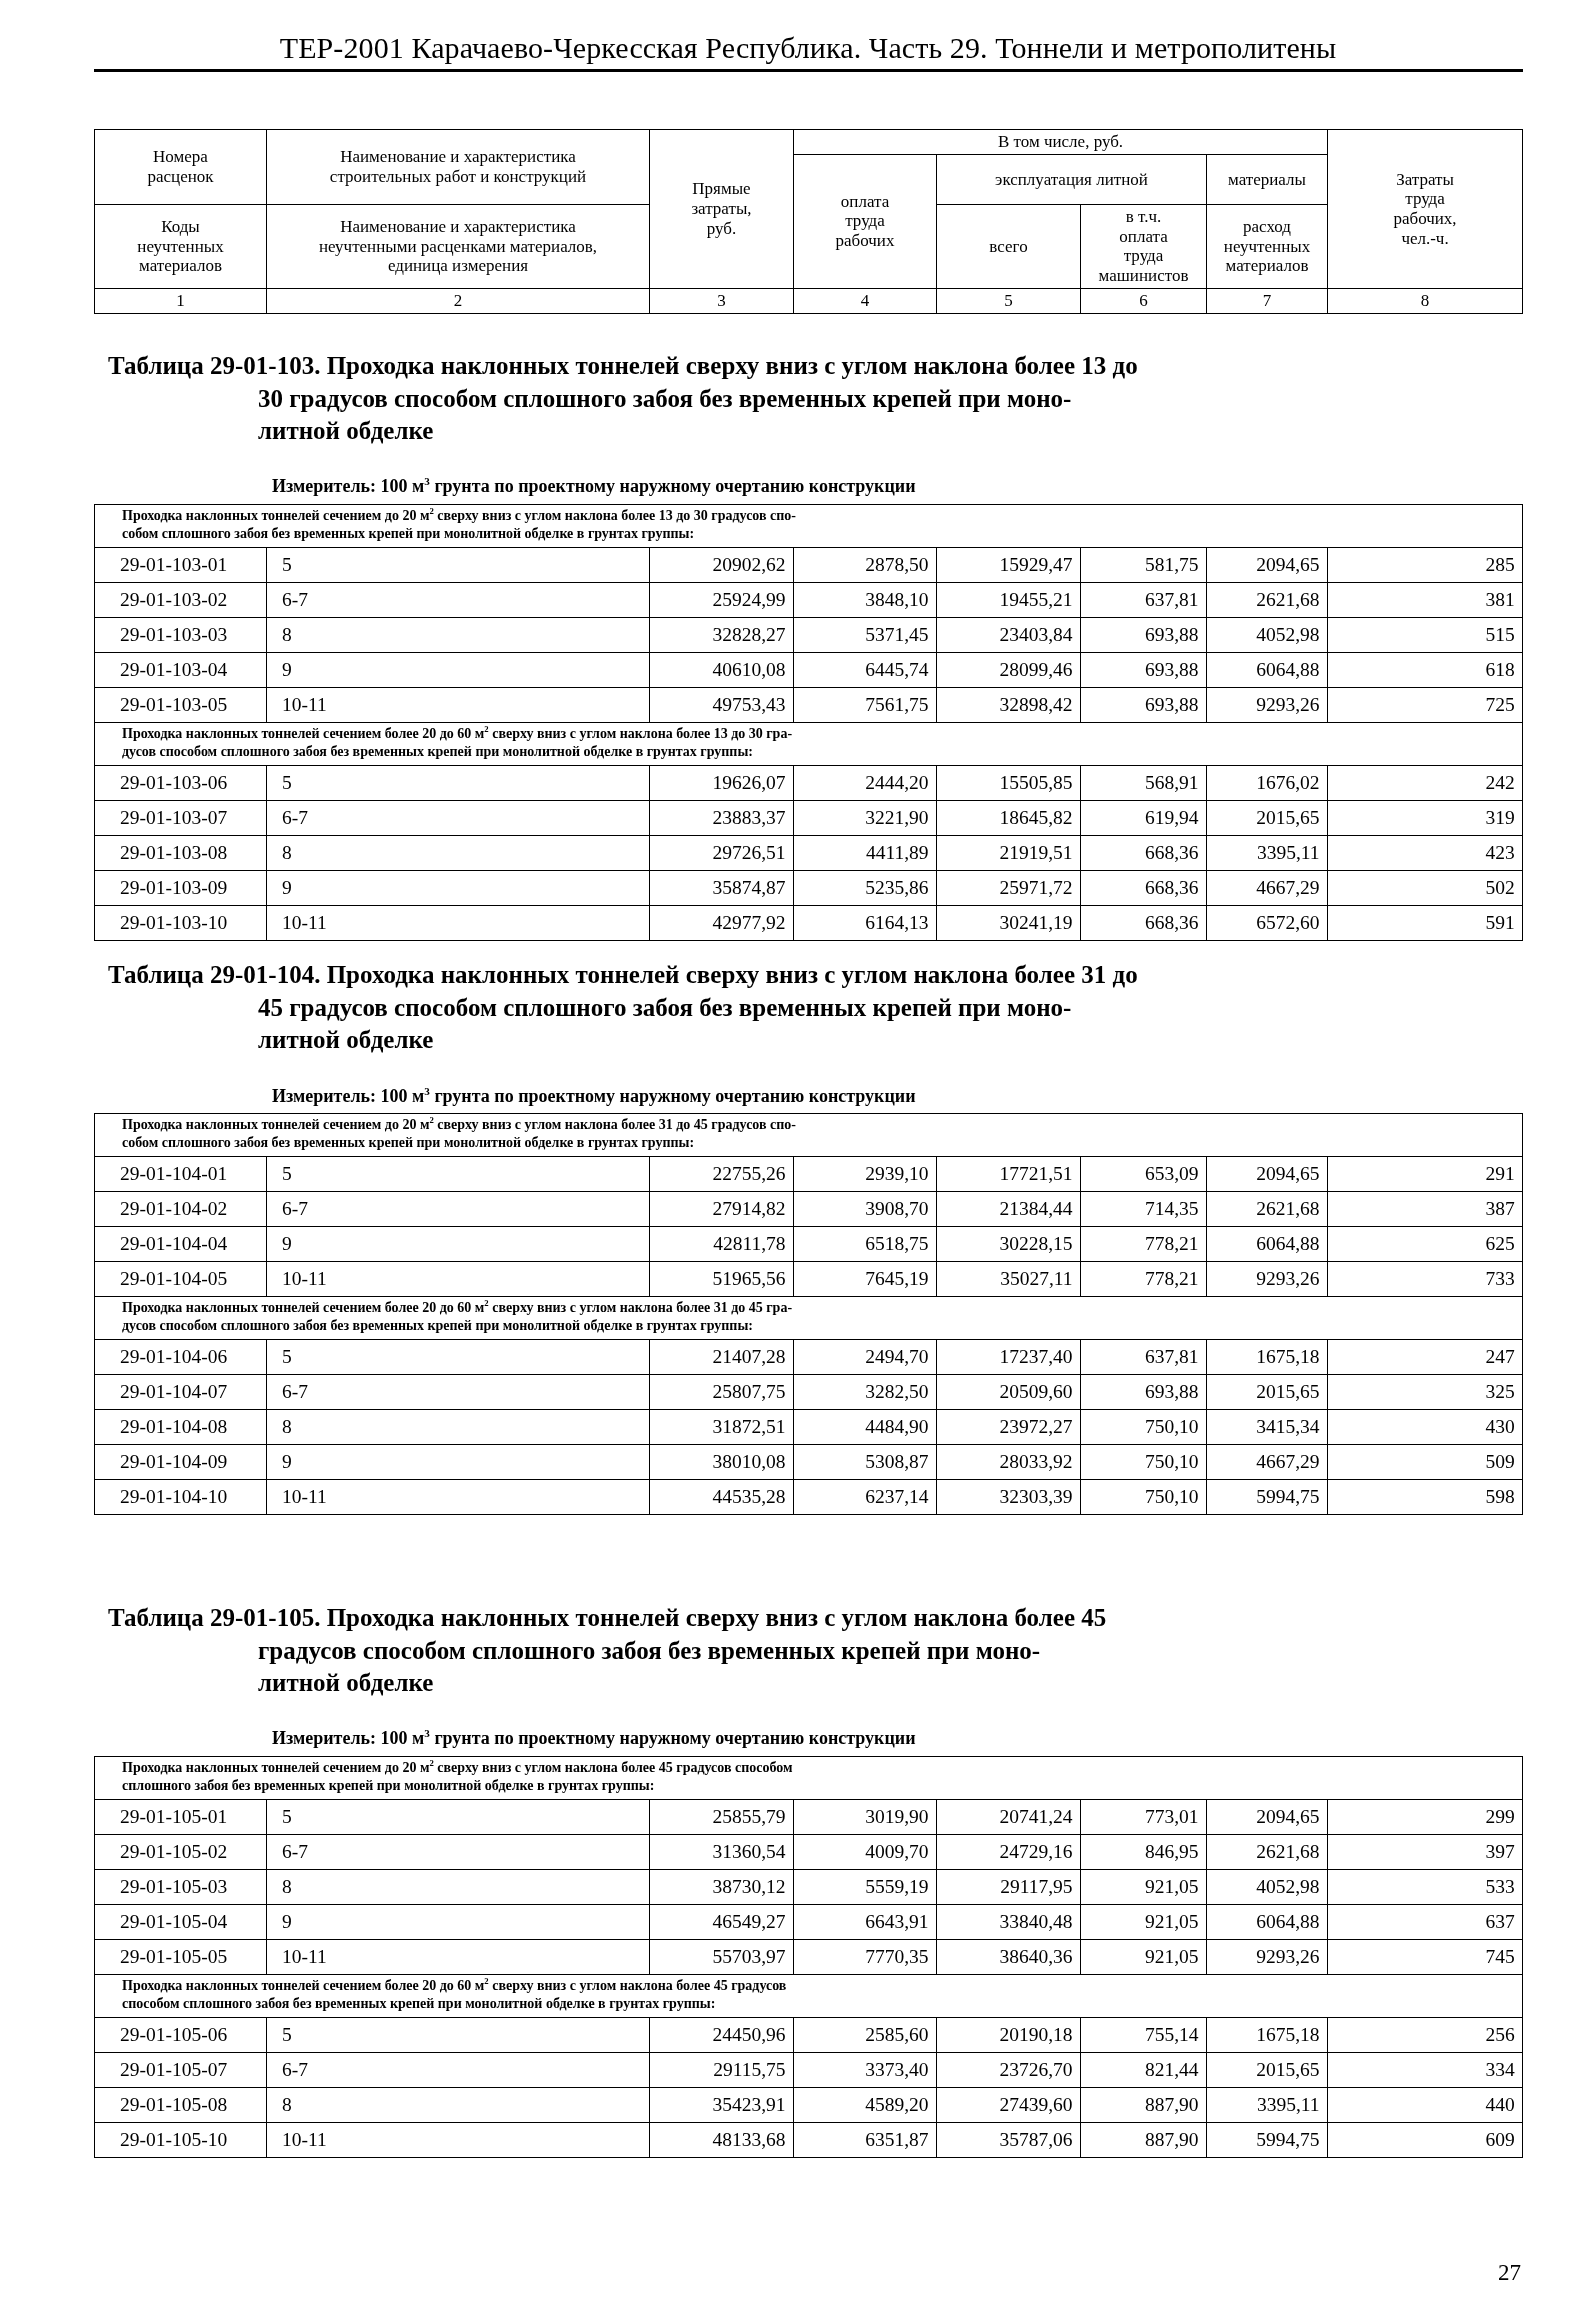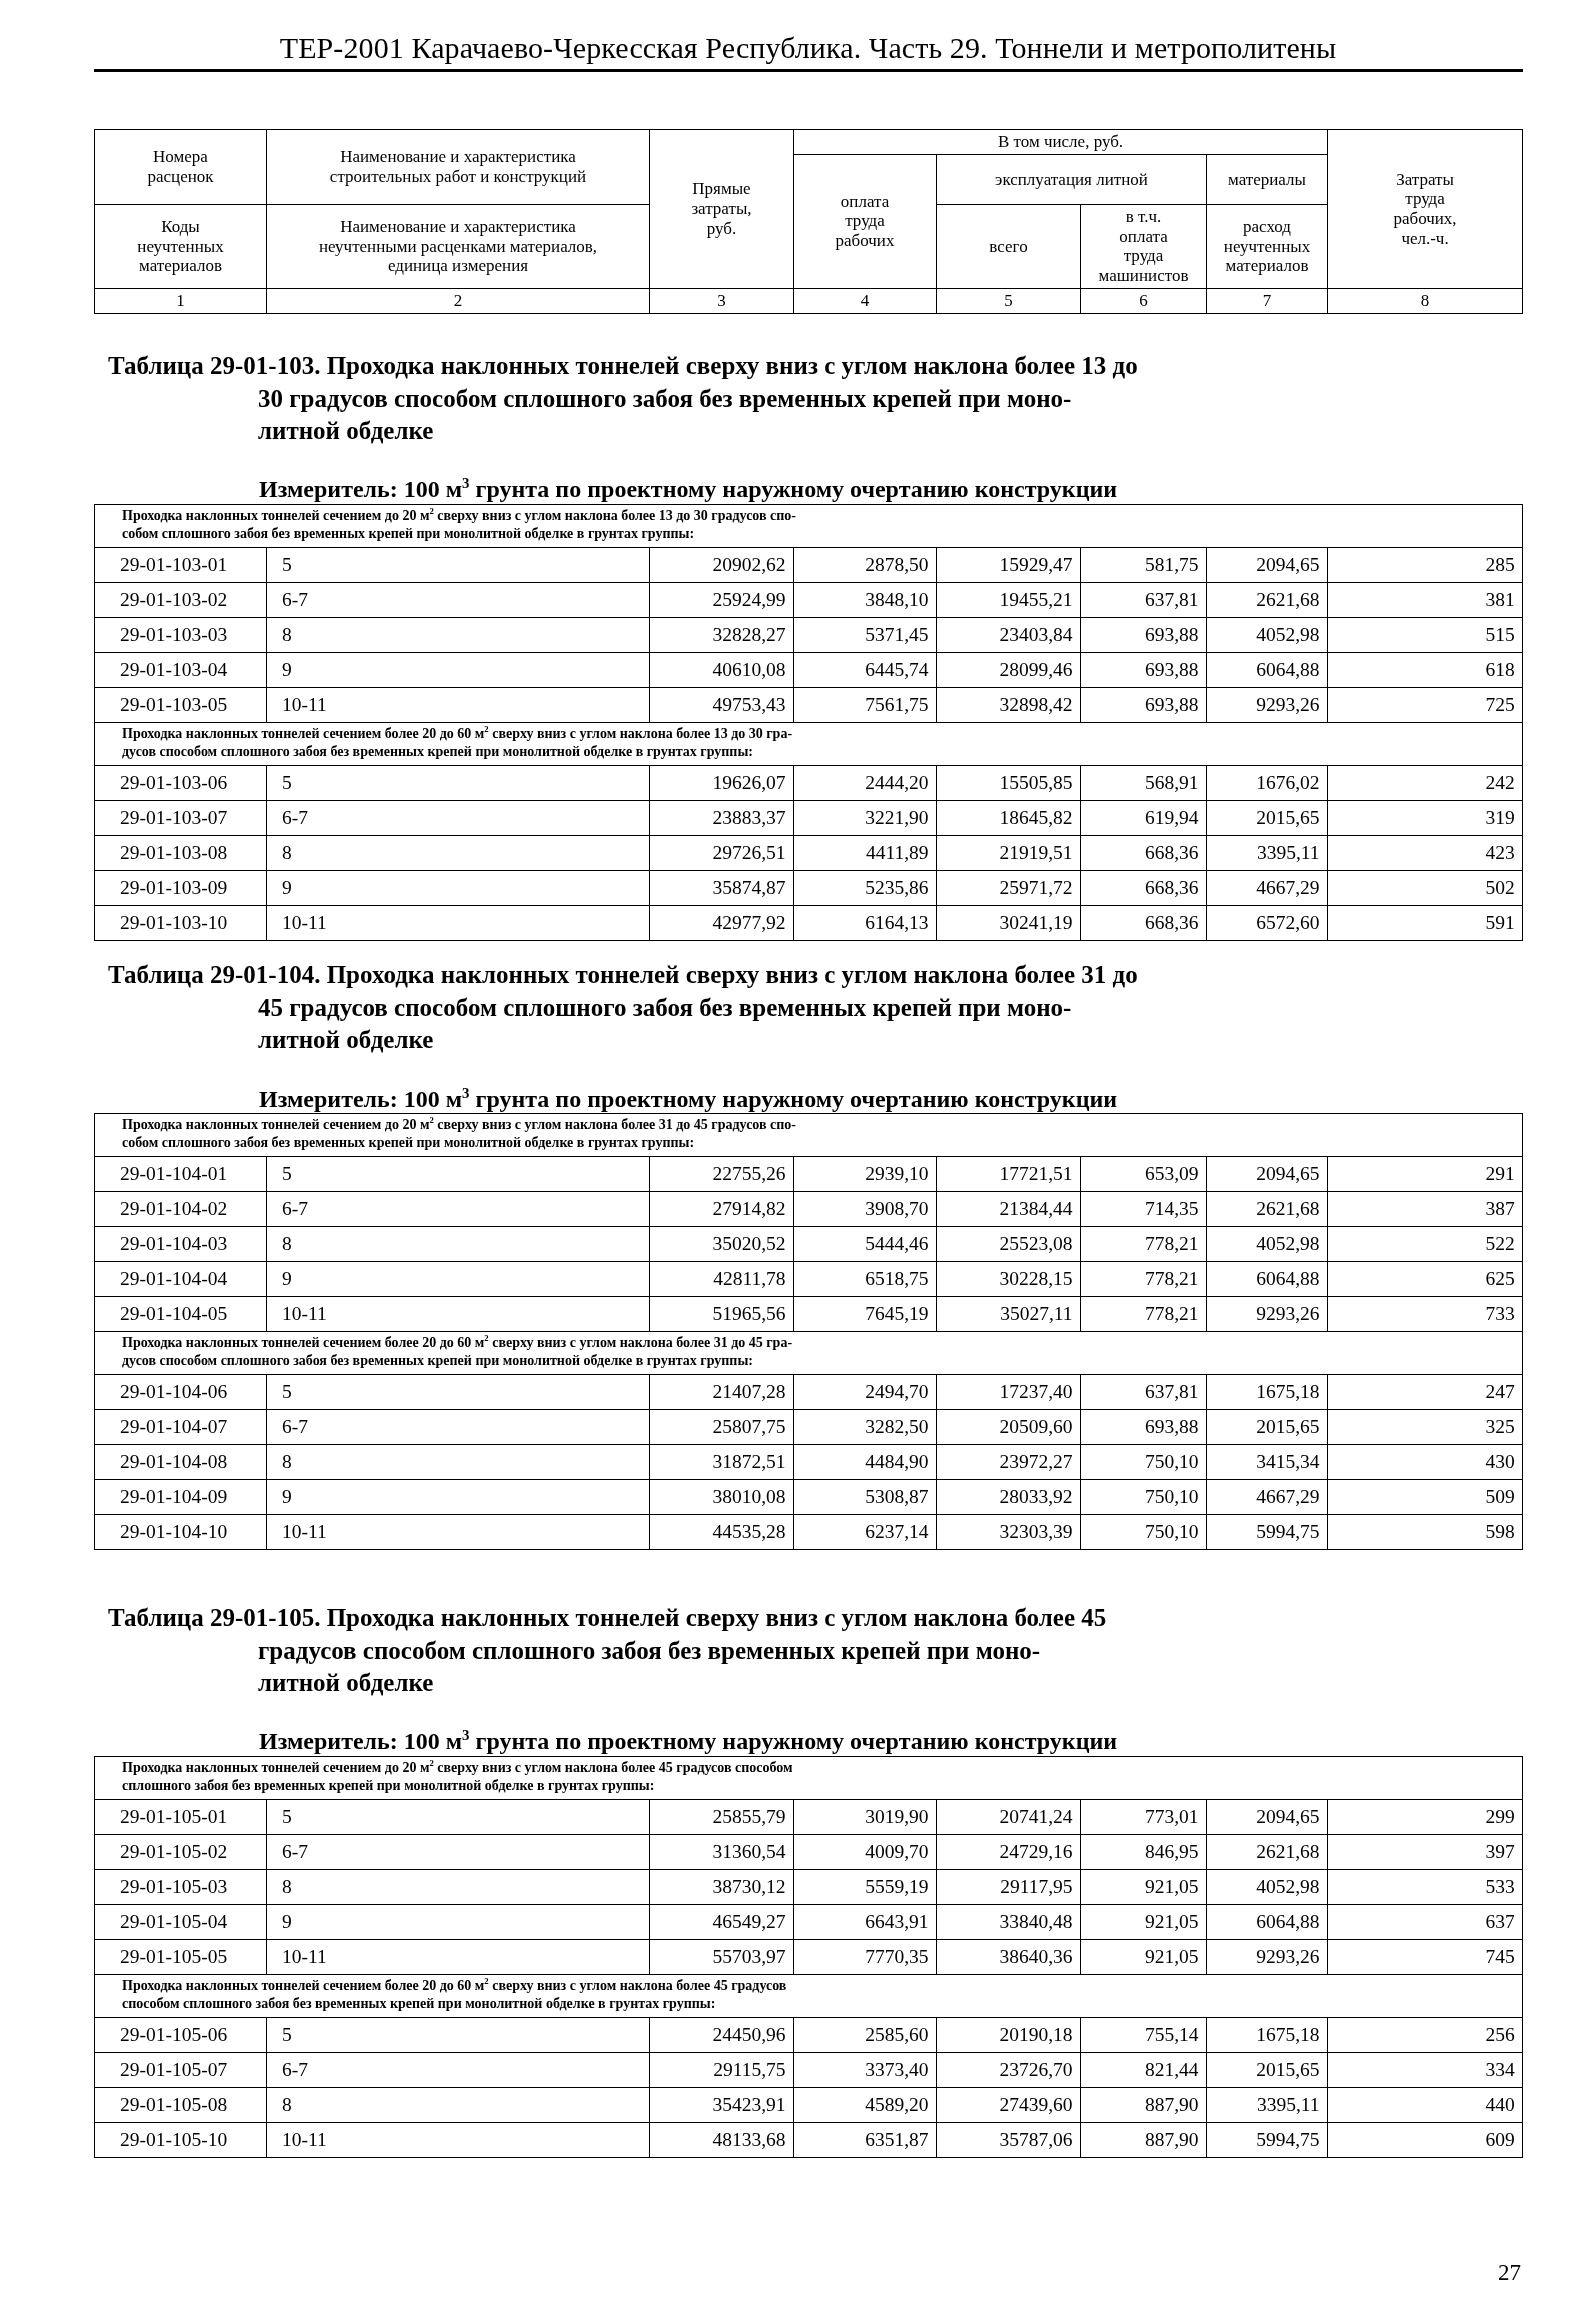--- a/index.html
+++ b/index.html
@@ -95,22 +95,22 @@
     width: 1404px;
     left: 108px;
   }
   .tbl-title .ln {
     display: block;
     white-space: nowrap;
   }
   .tbl-title .ln.ind { padding-left: 150px; }
   .measure {
     position: absolute;
-    left: 259px;
-    font-size: 24px;
+    left: 272px;
+    font-size: 18px;
     font-weight: bold;
     white-space: nowrap;
   }
   sup { font-size: .62em; vertical-align: super; line-height: 0; }
 
   
   .data-tbl {
     position: absolute;
     left: 94px;
   }
@@ -411,30 +411,20 @@
           <td class="code">29-01-104-02</td>
           <td class="grp">6-7</td>
           <td class="num">27914,82</td>
           <td class="num">3908,70</td>
           <td class="num">21384,44</td>
           <td class="num">714,35</td>
           <td class="num">2621,68</td>
           <td class="num">387</td>
         </tr>
       <tr>
-          <td class="code">29-01-104-03</td>
-          <td class="grp">8</td>
-          <td class="num">35020,52</td>
-          <td class="num">5444,46</td>
-          <td class="num">25523,08</td>
-          <td class="num">778,21</td>
-          <td class="num">4052,98</td>
-          <td class="num">522</td>
-        </tr>
-      <tr>
           <td class="code">29-01-104-04</td>
           <td class="grp">9</td>
           <td class="num">42811,78</td>
           <td class="num">6518,75</td>
           <td class="num">30228,15</td>
           <td class="num">778,21</td>
           <td class="num">6064,88</td>
           <td class="num">625</td>
         </tr>
       <tr>

